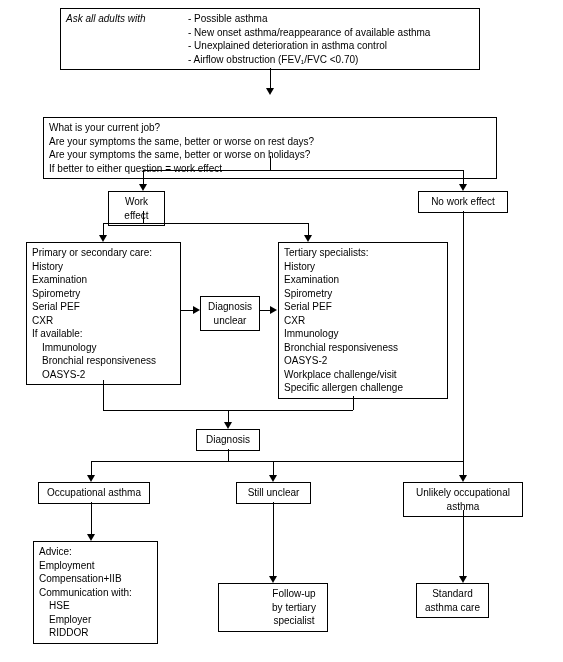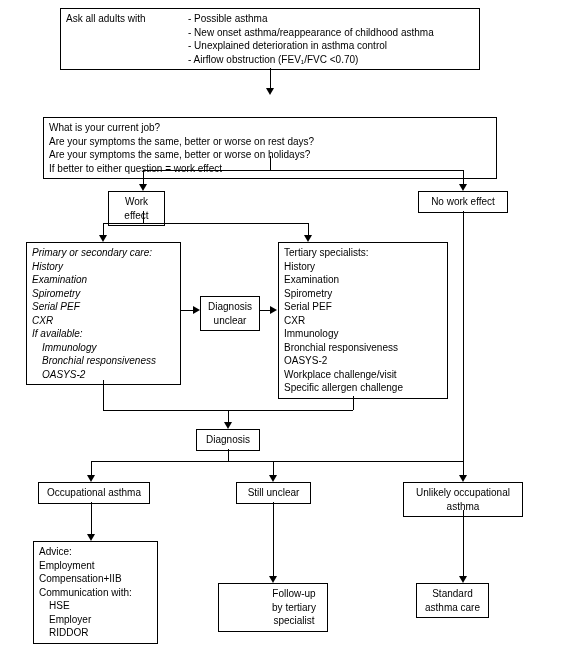--- a/index.html
+++ b/index.html
@@ -48,24 +48,24 @@
   .indent { padding-left: 10px; }
   .flex-row { display: flex; }
 </style>
 </head>
 <body>
 
 <div class="canvas">
 
   <div class="box" style="left:52px; top:0px; width:420px;">
     <div class="flex-row">
-      <div style="width:120px;">Ask all adults with</div>
+      <div style="width:120px;font-style:italic;">Ask all adults with</div>
       <div class="bullet-list">
         <div>Possible asthma</div>
-        <div>New onset asthma/reappearance of childhood asthma</div>
+        <div>New onset asthma/reappearance of available asthma</div>
         <div>Unexplained deterioration in asthma control</div>
         <div>Airflow obstruction (FEV₁/FVC &lt;0.70)</div>
       </div>
     </div>
   </div>
 
   <div class="line vline" style="left:262px; top:60px; height:20px;"></div>
   <div class="arrow-down" style="left:262px; top:80px;"></div>
 
   <div class="box" style="left:35px; top:87px; width:454px;margin-top:22px;">
@@ -96,21 +96,21 @@
   <div class="line vline" style="left:135px; top:203px; height:12px;"></div>
   <div class="line hline" style="left:95px; top:215px; width:205px;"></div>
   <div class="line vline" style="left:95px; top:215px; height:12px;"></div>
   <div class="arrow-down" style="left:95px; top:227px;"></div>
   <div class="line vline" style="left:300px; top:215px; height:12px;"></div>
   <div class="arrow-down" style="left:300px; top:227px;"></div>
 
   <div class="line vline" style="left:455px; top:203px; height:264px;"></div>
   <div class="arrow-down" style="left:455px; top:467px;"></div>
 
-  <div class="box" style="left:18px; top:234px; width:155px;font-style:italic;">
+  <div class="box" style="left:18px; top:234px; width:155px;">
     <div>Primary or secondary care:</div>
     <div>History</div>
     <div>Examination</div>
     <div>Spirometry</div>
     <div>Serial PEF</div>
     <div>CXR</div>
     <div>If available:</div>
     <div class="indent">Immunology</div>
     <div class="indent">Bronchial responsiveness</div>
     <div class="indent">OASYS-2</div>

